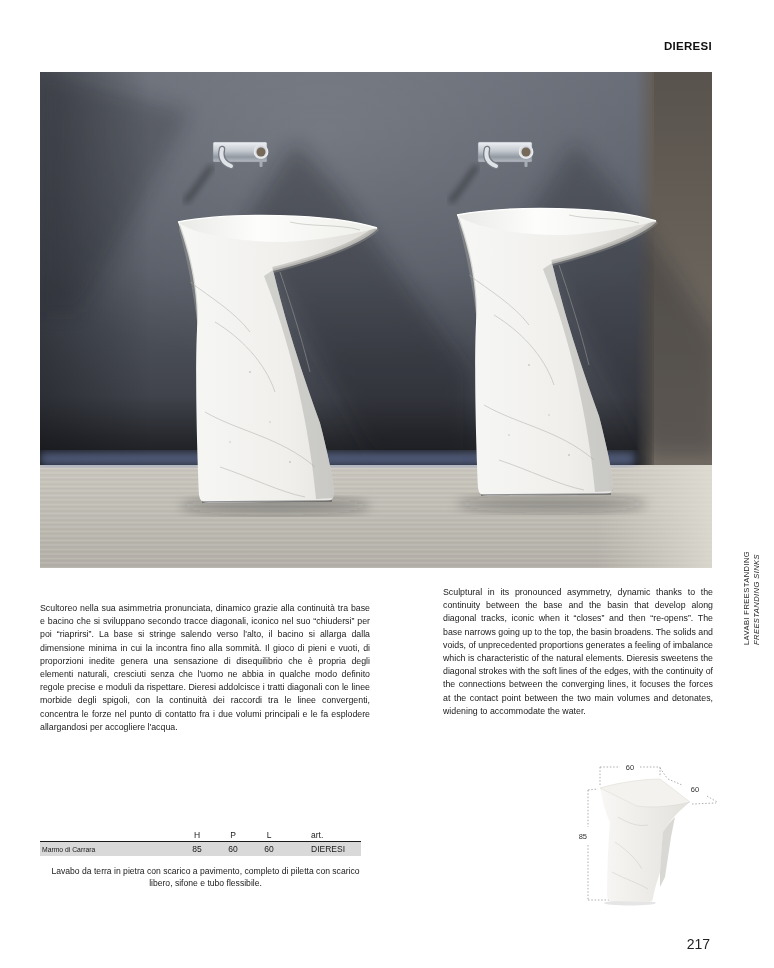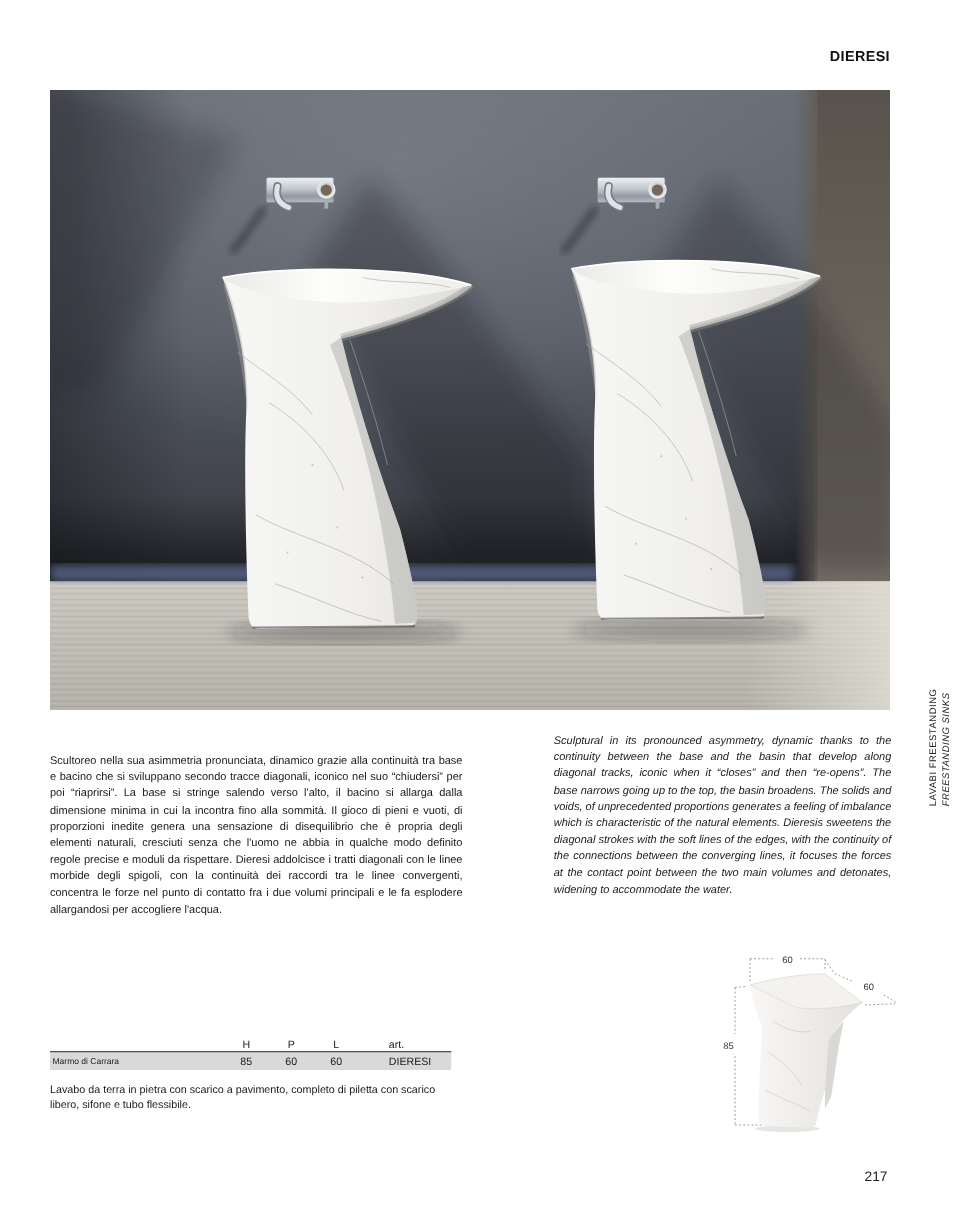--- a/index.html
+++ b/index.html
@@ -11,39 +11,39 @@
     position:absolute;top:40px;right:62px;
     font-size:11.5px;font-weight:bold;letter-spacing:.3px;color:#111;
   }
   .photo{position:absolute;left:40px;top:72px;width:672px;height:496px;}
   .desc-it{
     position:absolute;left:40px;top:586px;width:330px;
     font-size:8.8px;line-height:13.2px;text-align:justify;margin-top:16px;
   }
   .desc-en{
     position:absolute;left:443px;top:586px;width:270px;
-    font-size:8.8px;line-height:13.2px;text-align:justify;font-style:italic;
+    font-size:8.8px;line-height:13.2px;text-align:justify;
   }
   .side-label{
     position:absolute;left:688px;top:569px;width:130px;height:22px;
     transform:rotate(-90deg);transform-origin:center;
     font-size:7.6px;line-height:10px;letter-spacing:.4px;color:#222;white-space:nowrap;
   }
   .side-label .en{font-style:italic;}
   .spec-table{position:absolute;left:40px;top:827px;width:321px;font-size:8.5px;}
   .spec-table .hdr{display:flex;align-items:flex-end;height:13px;border-bottom:1px solid #1a1a1a;padding-bottom:1px;}
   .spec-table .row{display:flex;align-items:center;height:14px;background:#d9d9d9;}
   .spec-table .c-name{flex:1;padding-left:2px;}
   .spec-table .row .c-name{font-size:6.8px;}
   .spec-table .c-h,.spec-table .c-p,.spec-table .c-l{width:36px;text-align:center;}
   .spec-table .c-art{width:74px;padding-left:24px;box-sizing:border-box;}
-  .notes-it{position:absolute;left:40px;top:866px;width:331px;font-size:8.6px;line-height:11.6px;}
+  .notes-it{position:absolute;left:40px;top:866px;width:331px;font-size:8.6px;line-height:11.6px;text-align:center;}
   .notes-en{position:absolute;left:40px;top:908px;width:340px;font-size:8.6px;line-height:11.6px;font-style:italic;}
   .diagram{position:absolute;left:570px;top:757px;}
-  .page-number{position:absolute;top:936px;right:64px;font-size:11px;color:#222;}
+  .page-number{position:absolute;top:936px;right:64px;font-size:14px;color:#222;}
 </style>
 </head>
 <body>
 
 <div class="page">
 
   <div class="page-title">DIERESI</div>
 
   <div class="photo">
     <svg width="672" height="496" viewBox="0 0 672 496">

